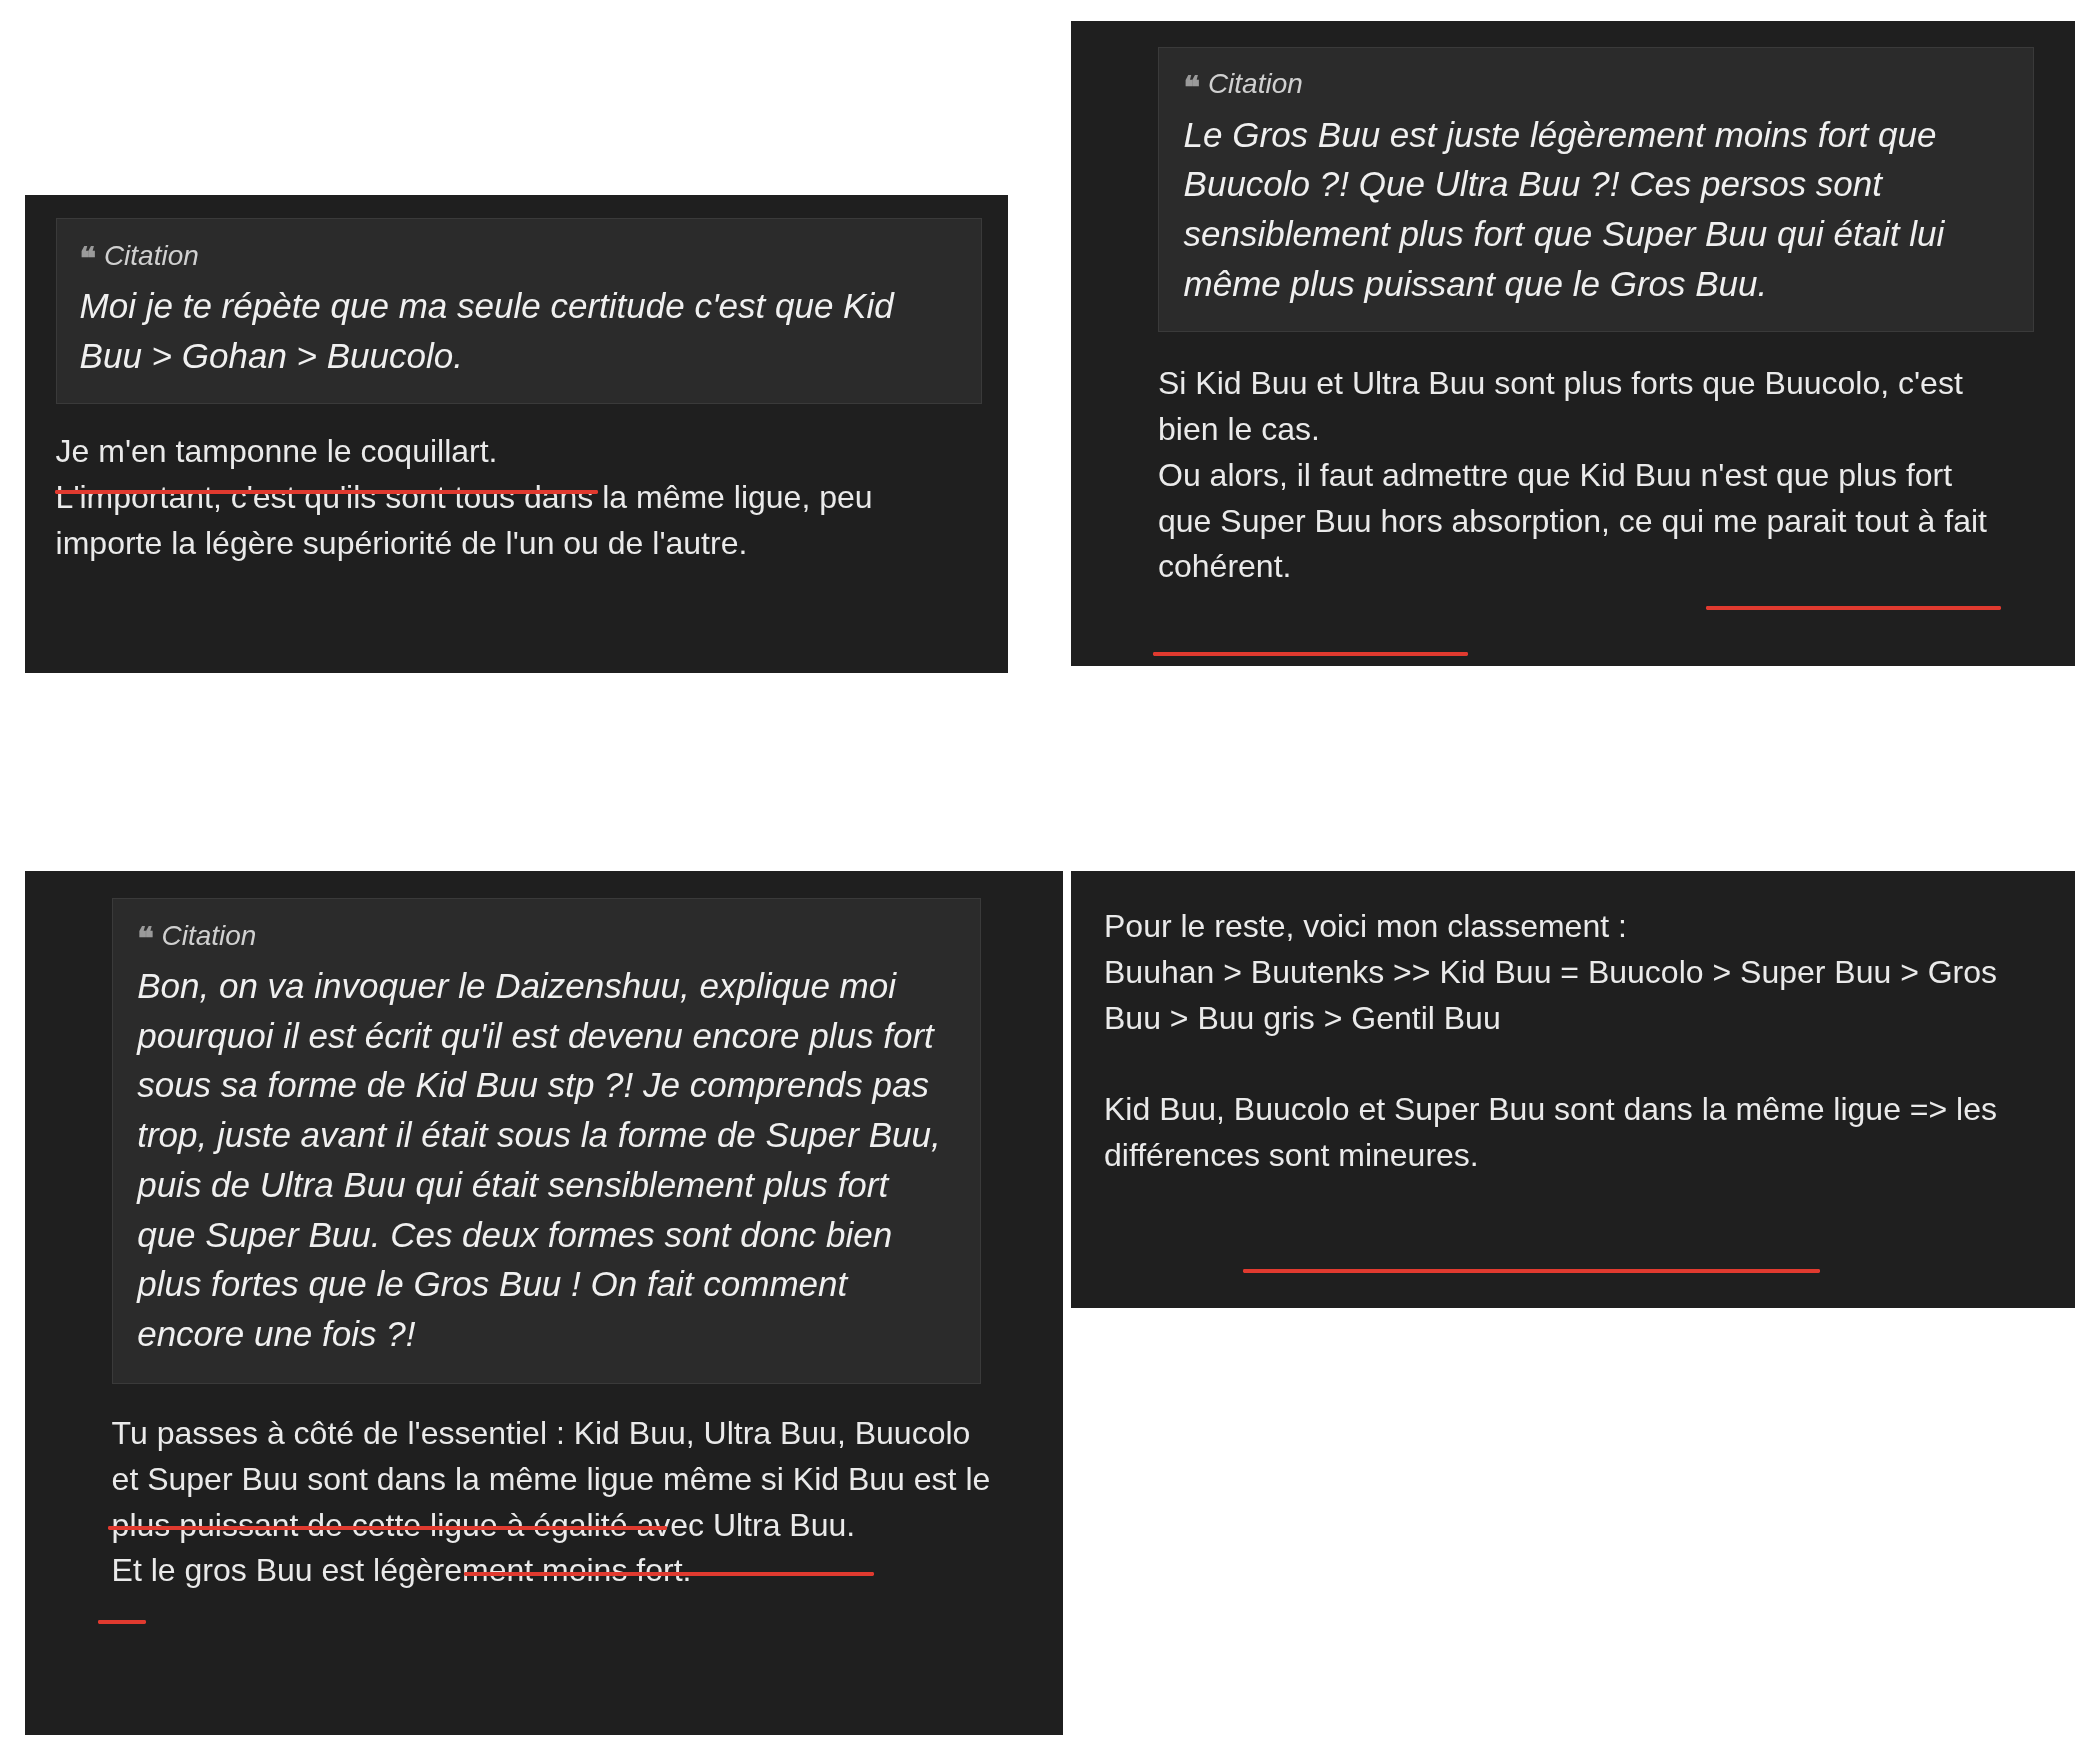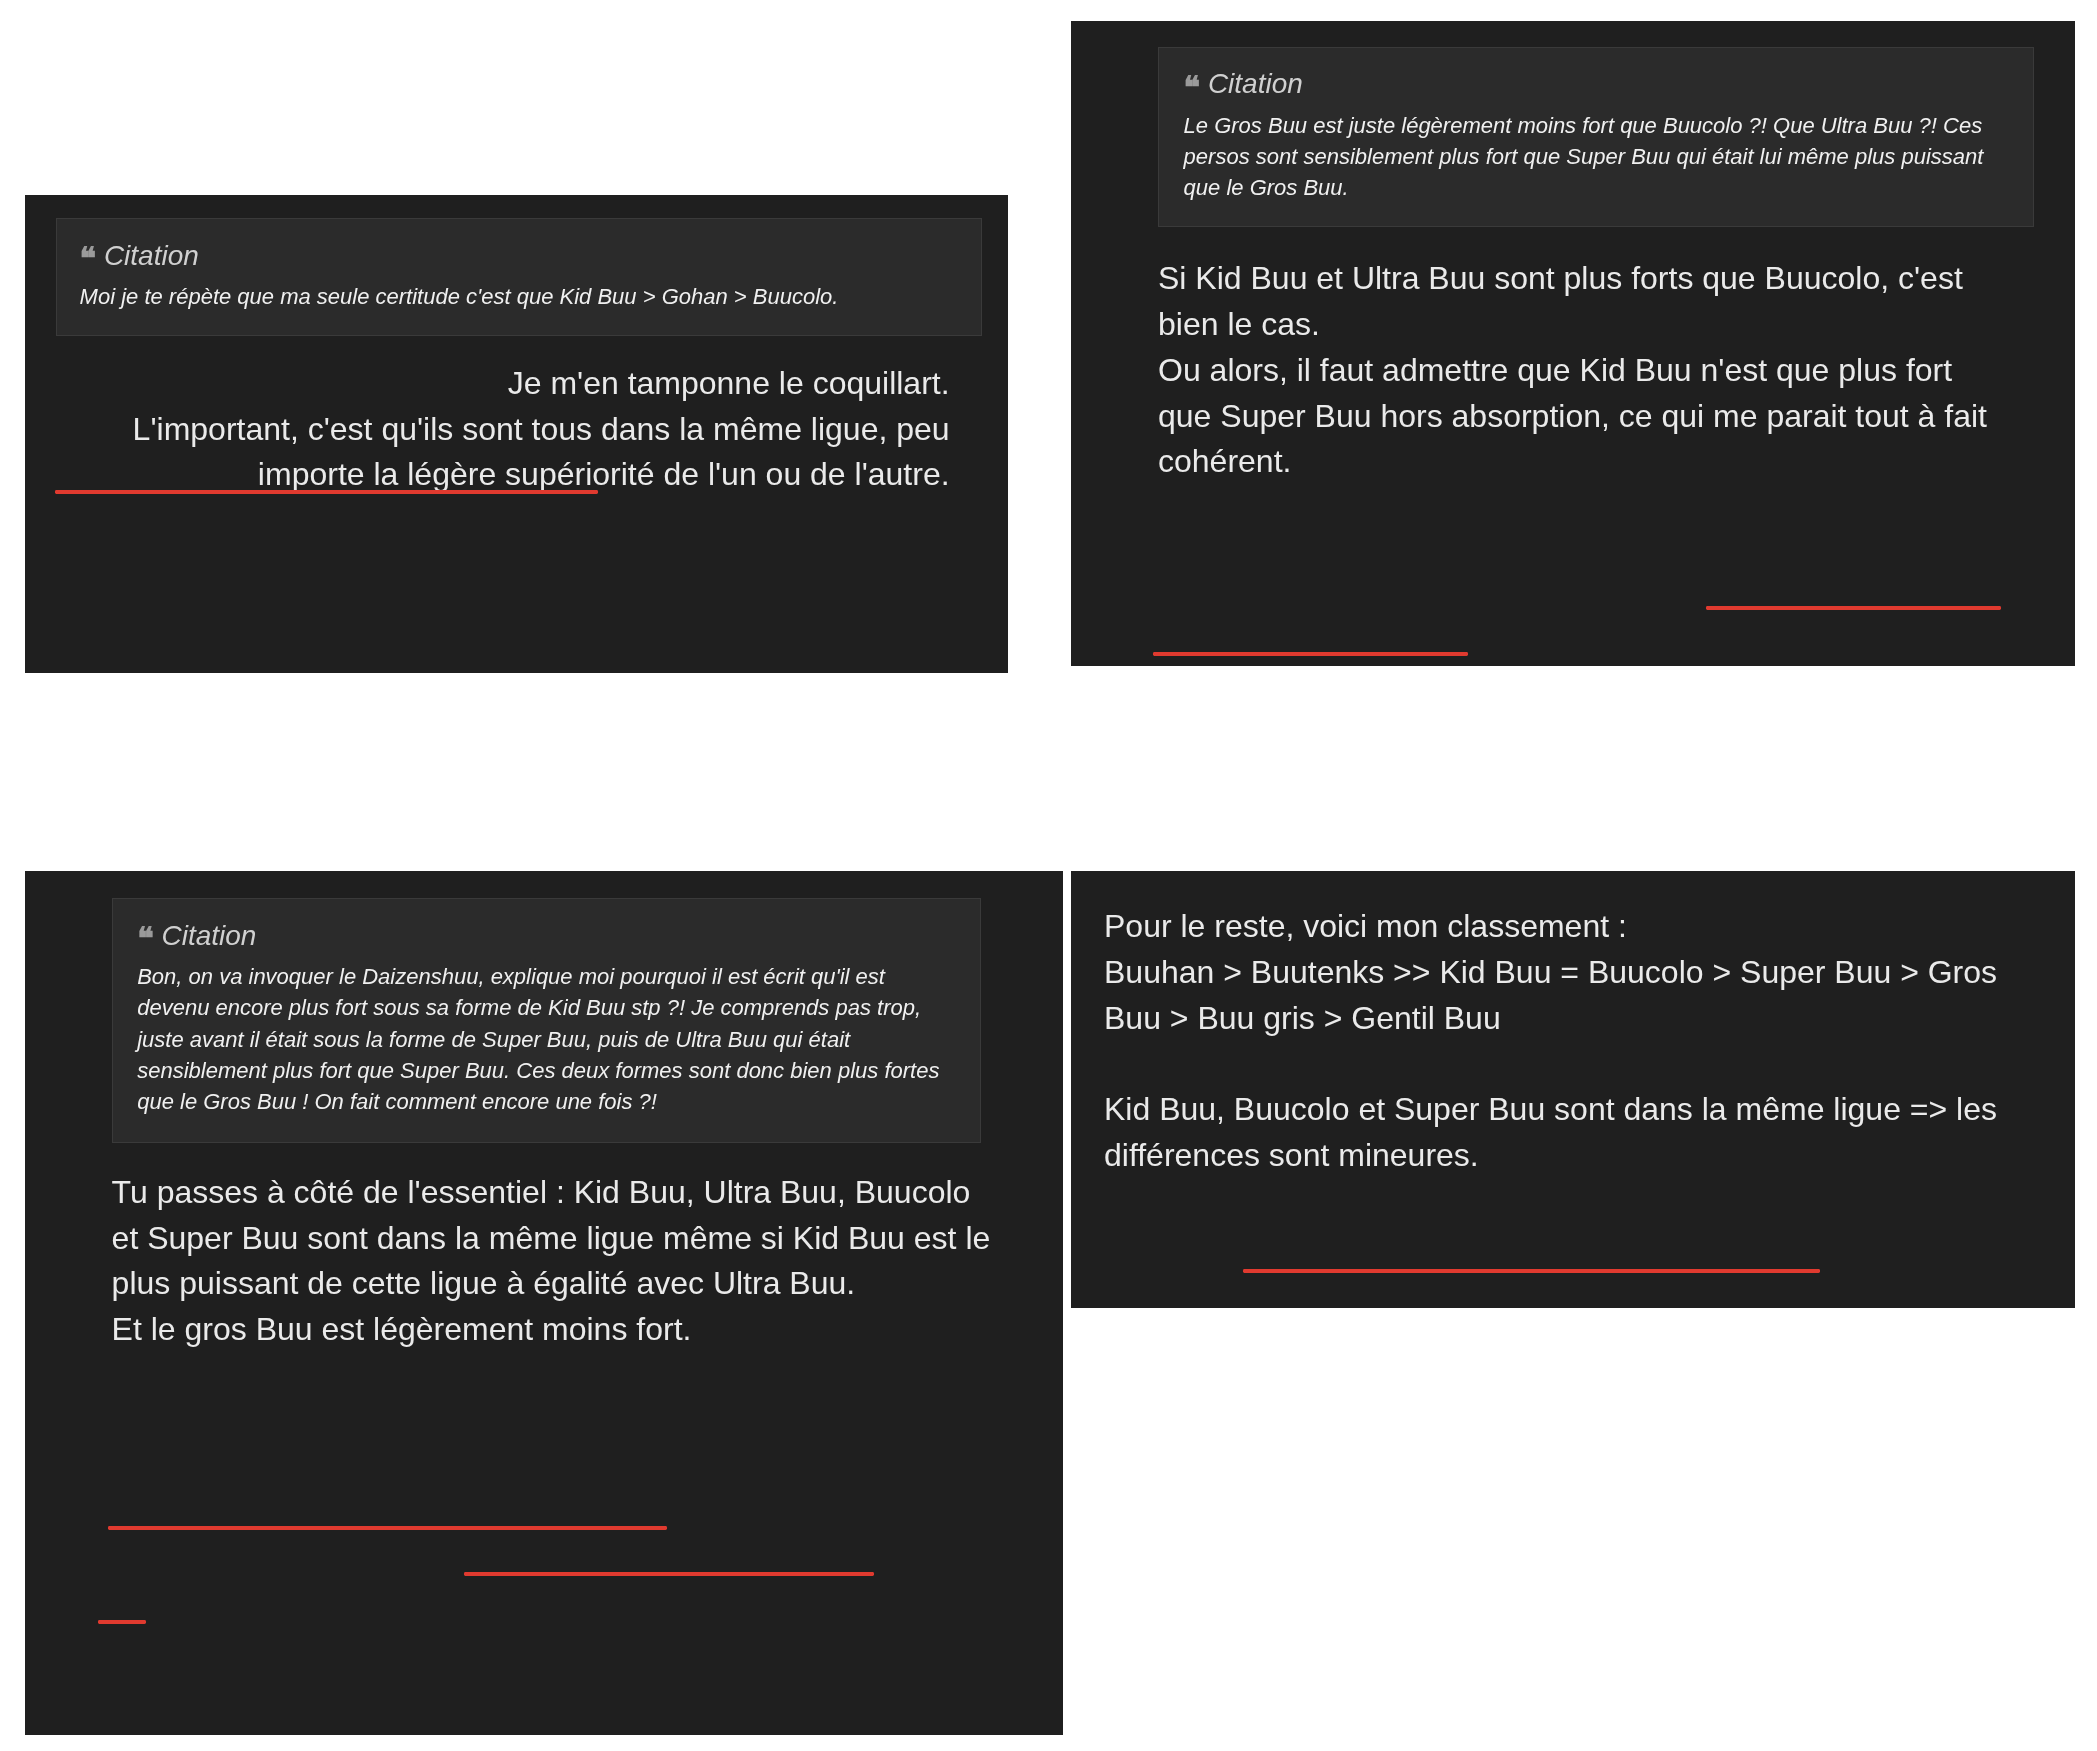--- a/index.html
+++ b/index.html
@@ -50,21 +50,21 @@
     position: relative;
     top: 4.1px;
   }
   .quote-label {
     font-style: italic;
     font-size: 28px;
     color: #d0d0d0;
   }
   .quote-text {
     font-style: italic;
-    font-size: 22px;
+    font-size: 35px;
     line-height: 1.42;
     color: #f0f0f0;
     white-space: pre-wrap;
   }
 
   .body-text {
     font-size: 32px;
     line-height: 1.43;
     color: #eaeaea;
     white-space: pre-wrap;
@@ -73,21 +73,21 @@
   
   .underline {
     position: absolute;
     height: 4.1px;
     background: #e03a2f;
     border-radius: 1.4px;
   }
 
   
   #panel-1 .quote-box { margin: 23px 26px 0 31px; padding: 20.5px 23px 23px 23px; }
-  #panel-1 .p1-body { margin: 24.6px 0 0 31px; width: 894px; text-align: right; }
+  #panel-1 .p1-body { margin: 24.6px 0 0 31px; width: 894px; }
 
   
   #panel-2 .quote-box { margin: 26px 41px 0 87px; padding: 20.5px 24.6px 23px 24.6px; }
   #panel-2 .p2-body { margin: 29px 0 0 87px; width: 853px; }
 
   
   #panel-3 .quote-box { margin: 27px 82px 0 87px; padding: 20.5px 24.6px 24.6px 24.6px; }
   #panel-3 .p3-body { margin: 27px 0 0 87px; width: 888px; }
 
   

